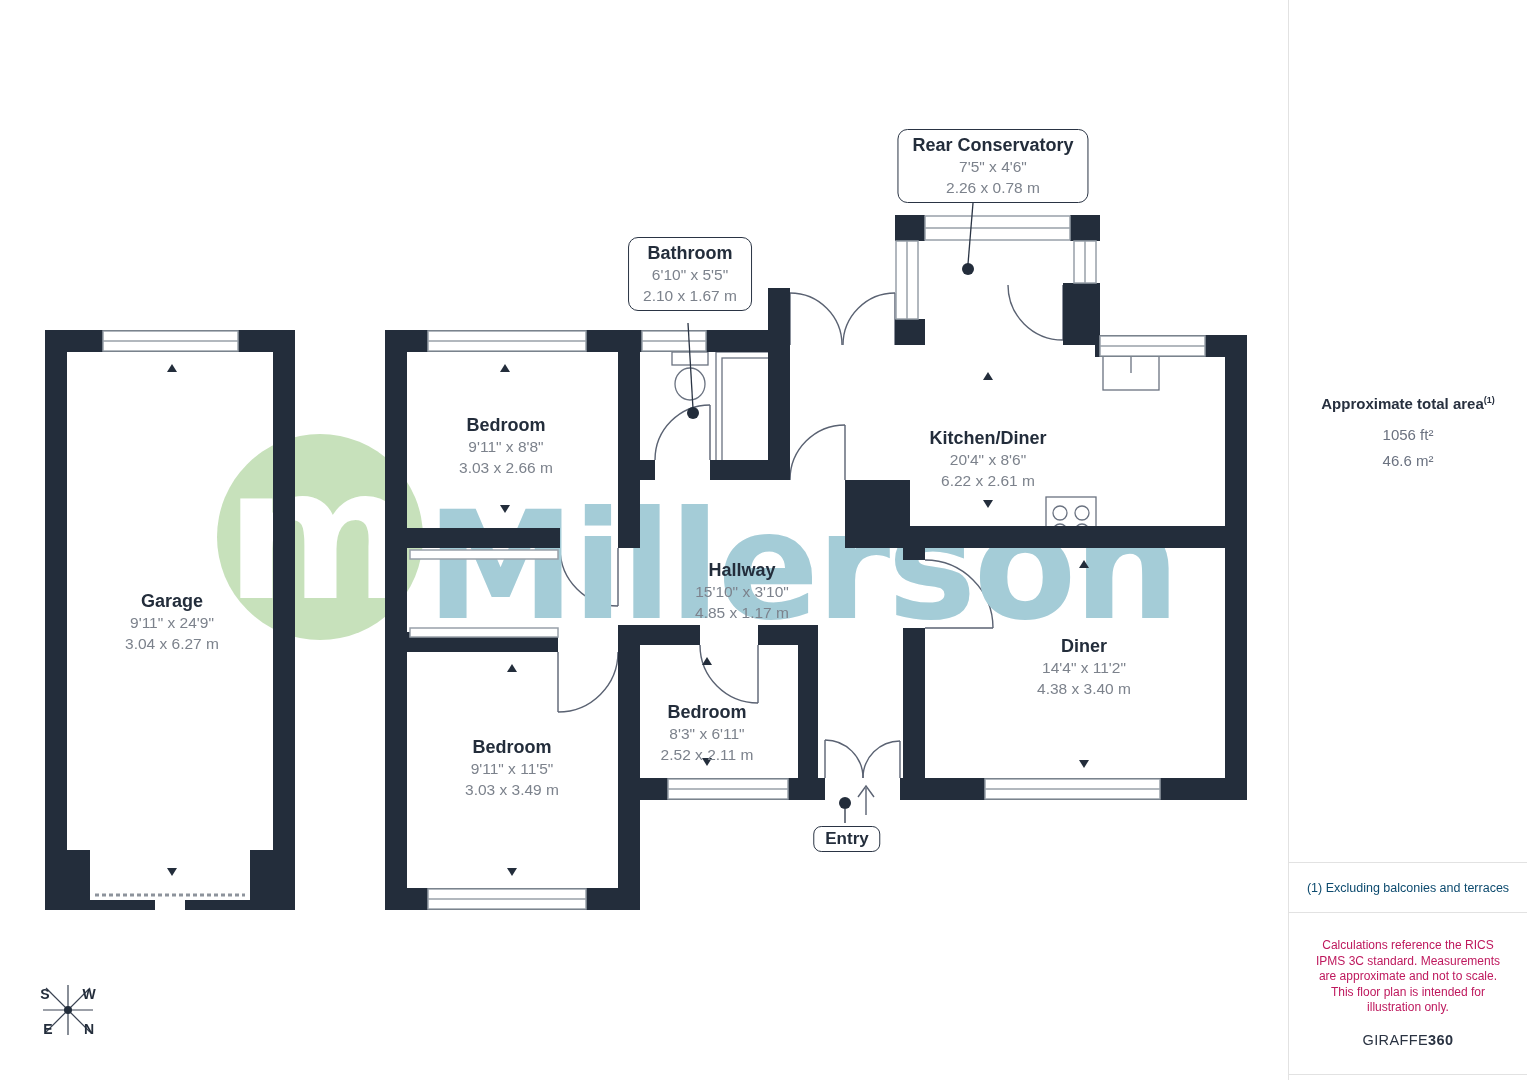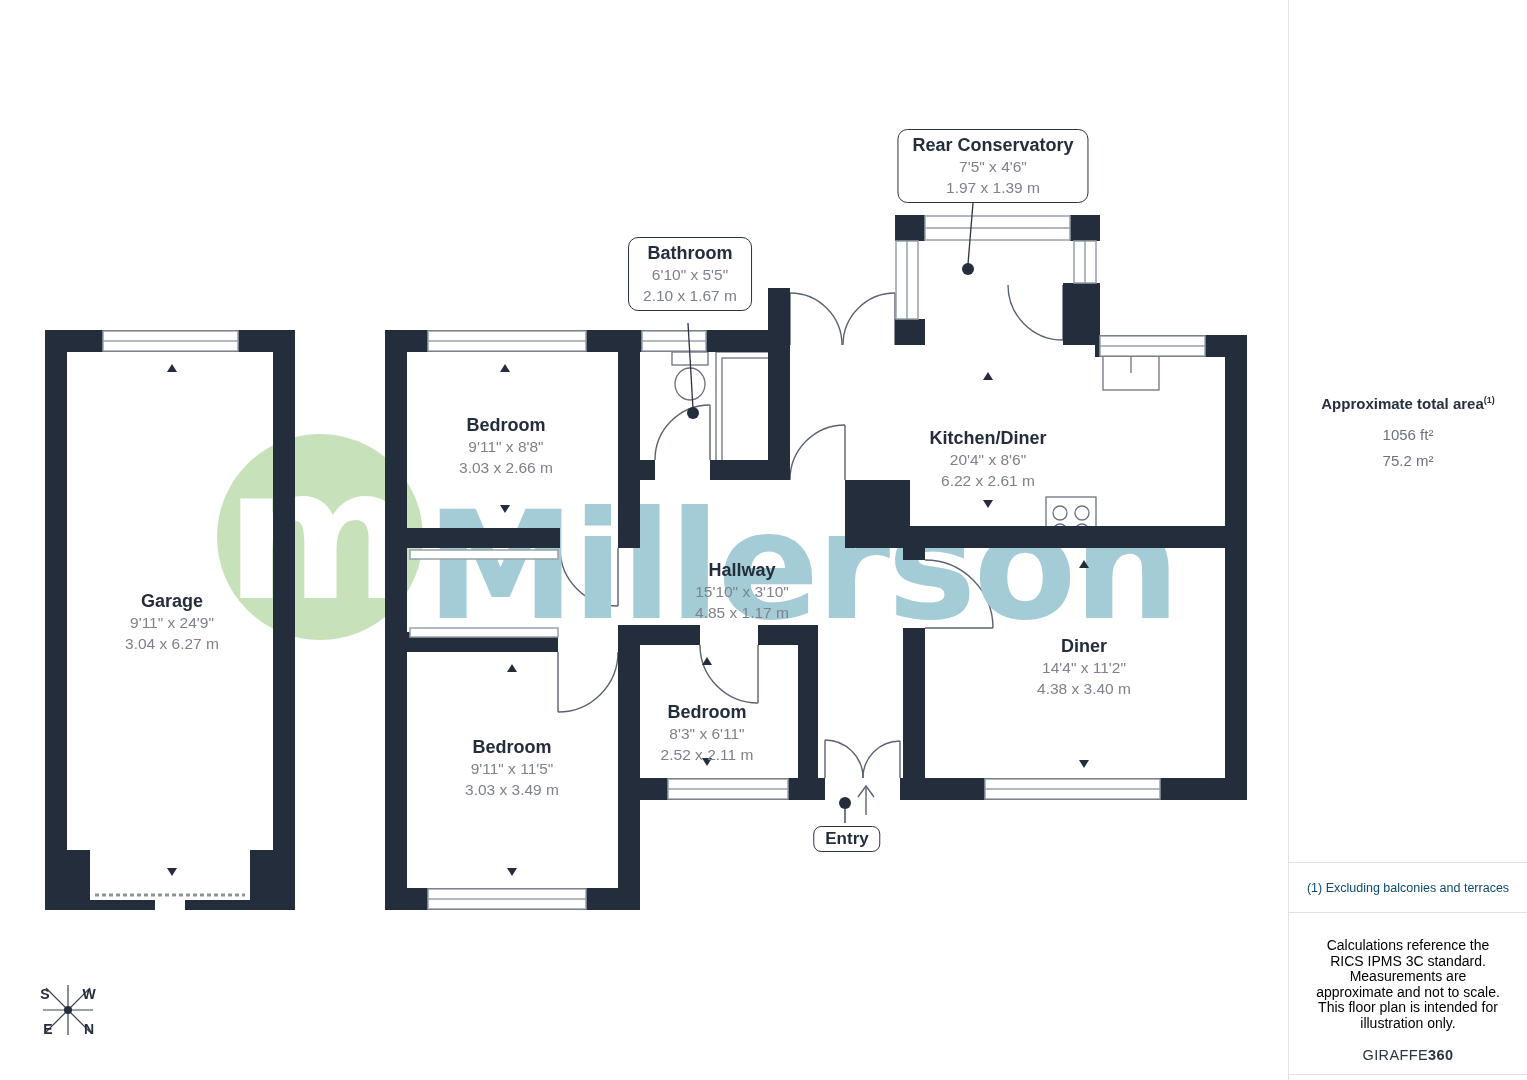--- a/index.html
+++ b/index.html
@@ -17,21 +17,21 @@
 
   
   .sidebar{position:absolute;left:1288px;top:0;width:238px;height:1080px;border-left:1px solid #E2E2E2;background:#fff;}
   .area-block{position:absolute;top:395px;left:0;right:0;text-align:center;}
   .area-title{font-size:15px;font-weight:700;color:#27303F;margin-bottom:10px;}
   .area-title sup{font-size:9px;font-weight:700;}
   .area-val{font-size:15px;color:#6B7280;line-height:26px;}
   .note{position:absolute;top:862px;left:0;width:100%;height:51px;border-top:1px solid #E2E2E2;border-bottom:1px solid #E2E2E2;
     display:flex;align-items:center;justify-content:center;font-size:12.5px;color:#0c4a6e;box-sizing:border-box;text-align:center;}
   .calc{position:absolute;top:914px;left:0;width:100%;height:161px;border-bottom:1px solid #E2E2E2;box-sizing:border-box;text-align:center;}
-  .calc-text{font-size:14px;color:#000000;line-height:15.5px;max-width:192px;margin:24px auto 0 auto;}
+  .calc-text{font-size:12px;color:#be185d;line-height:15.5px;max-width:192px;margin:24px auto 0 auto;}
   .brand{margin-top:16px;font-size:14.5px;color:#2A3342;letter-spacing:.4px;}
   .brand b{font-weight:700;}
 </style>
 </head>
 <body>
 
 <div class="stage">
 
   <svg width="1288" height="1080" viewBox="0 0 1288 1080">
 
@@ -238,21 +238,21 @@
       <div class="room-dim metric">3.03 x 2.66 m</div>
     </div>
       <div class="room-label boxed" style="left: 690px; top: 274px;">
       <div class="room-name">Bathroom</div>
       <div class="room-dim imperial">6'10" x 5'5"</div>
       <div class="room-dim metric">2.10 x 1.67 m</div>
     </div>
       <div class="room-label boxed" style="left: 993px; top: 166px;">
       <div class="room-name">Rear Conservatory</div>
       <div class="room-dim imperial">7'5" x 4'6"</div>
-      <div class="room-dim metric">1.97 x 1.39 m</div>
+      <div class="room-dim metric">2.26 x 0.78 m</div>
     </div>
       <div class="room-label" style="left: 988px; top: 459px;">
       <div class="room-name">Kitchen/Diner</div>
       <div class="room-dim imperial">20'4" x 8'6"</div>
       <div class="room-dim metric">6.22 x 2.61 m</div>
     </div>
       <div class="room-label" style="left: 742px; top: 591px;">
       <div class="room-name">Hallway</div>
       <div class="room-dim imperial">15'10" x 3'10"</div>
       <div class="room-dim metric">4.85 x 1.17 m</div>
@@ -273,21 +273,21 @@
       <div class="room-dim metric">3.03 x 3.49 m</div>
     </div>
     </div>
 
   <div class="entry-label" style="left:847px;top:839px;">Entry</div>
 
   <aside class="sidebar">
     <div class="area-block">
       <div class="area-title"><span>Approximate total area</span><sup>(1)</sup></div>
       <div class="area-val">1056 ft²</div>
-      <div class="area-val">75.2 m²</div>
+      <div class="area-val">46.6 m²</div>
     </div>
     <div class="note">(1) Excluding balconies and terraces</div>
     <div class="calc">
       <p class="calc-text">Calculations reference the RICS IPMS 3C standard. Measurements are approximate and not to scale. This floor plan is intended for illustration only.</p>
       <div class="brand"><span>GIRAFFE</span><b>360</b></div>
     </div>
   </aside>
 </div>
 
 </body></html>

